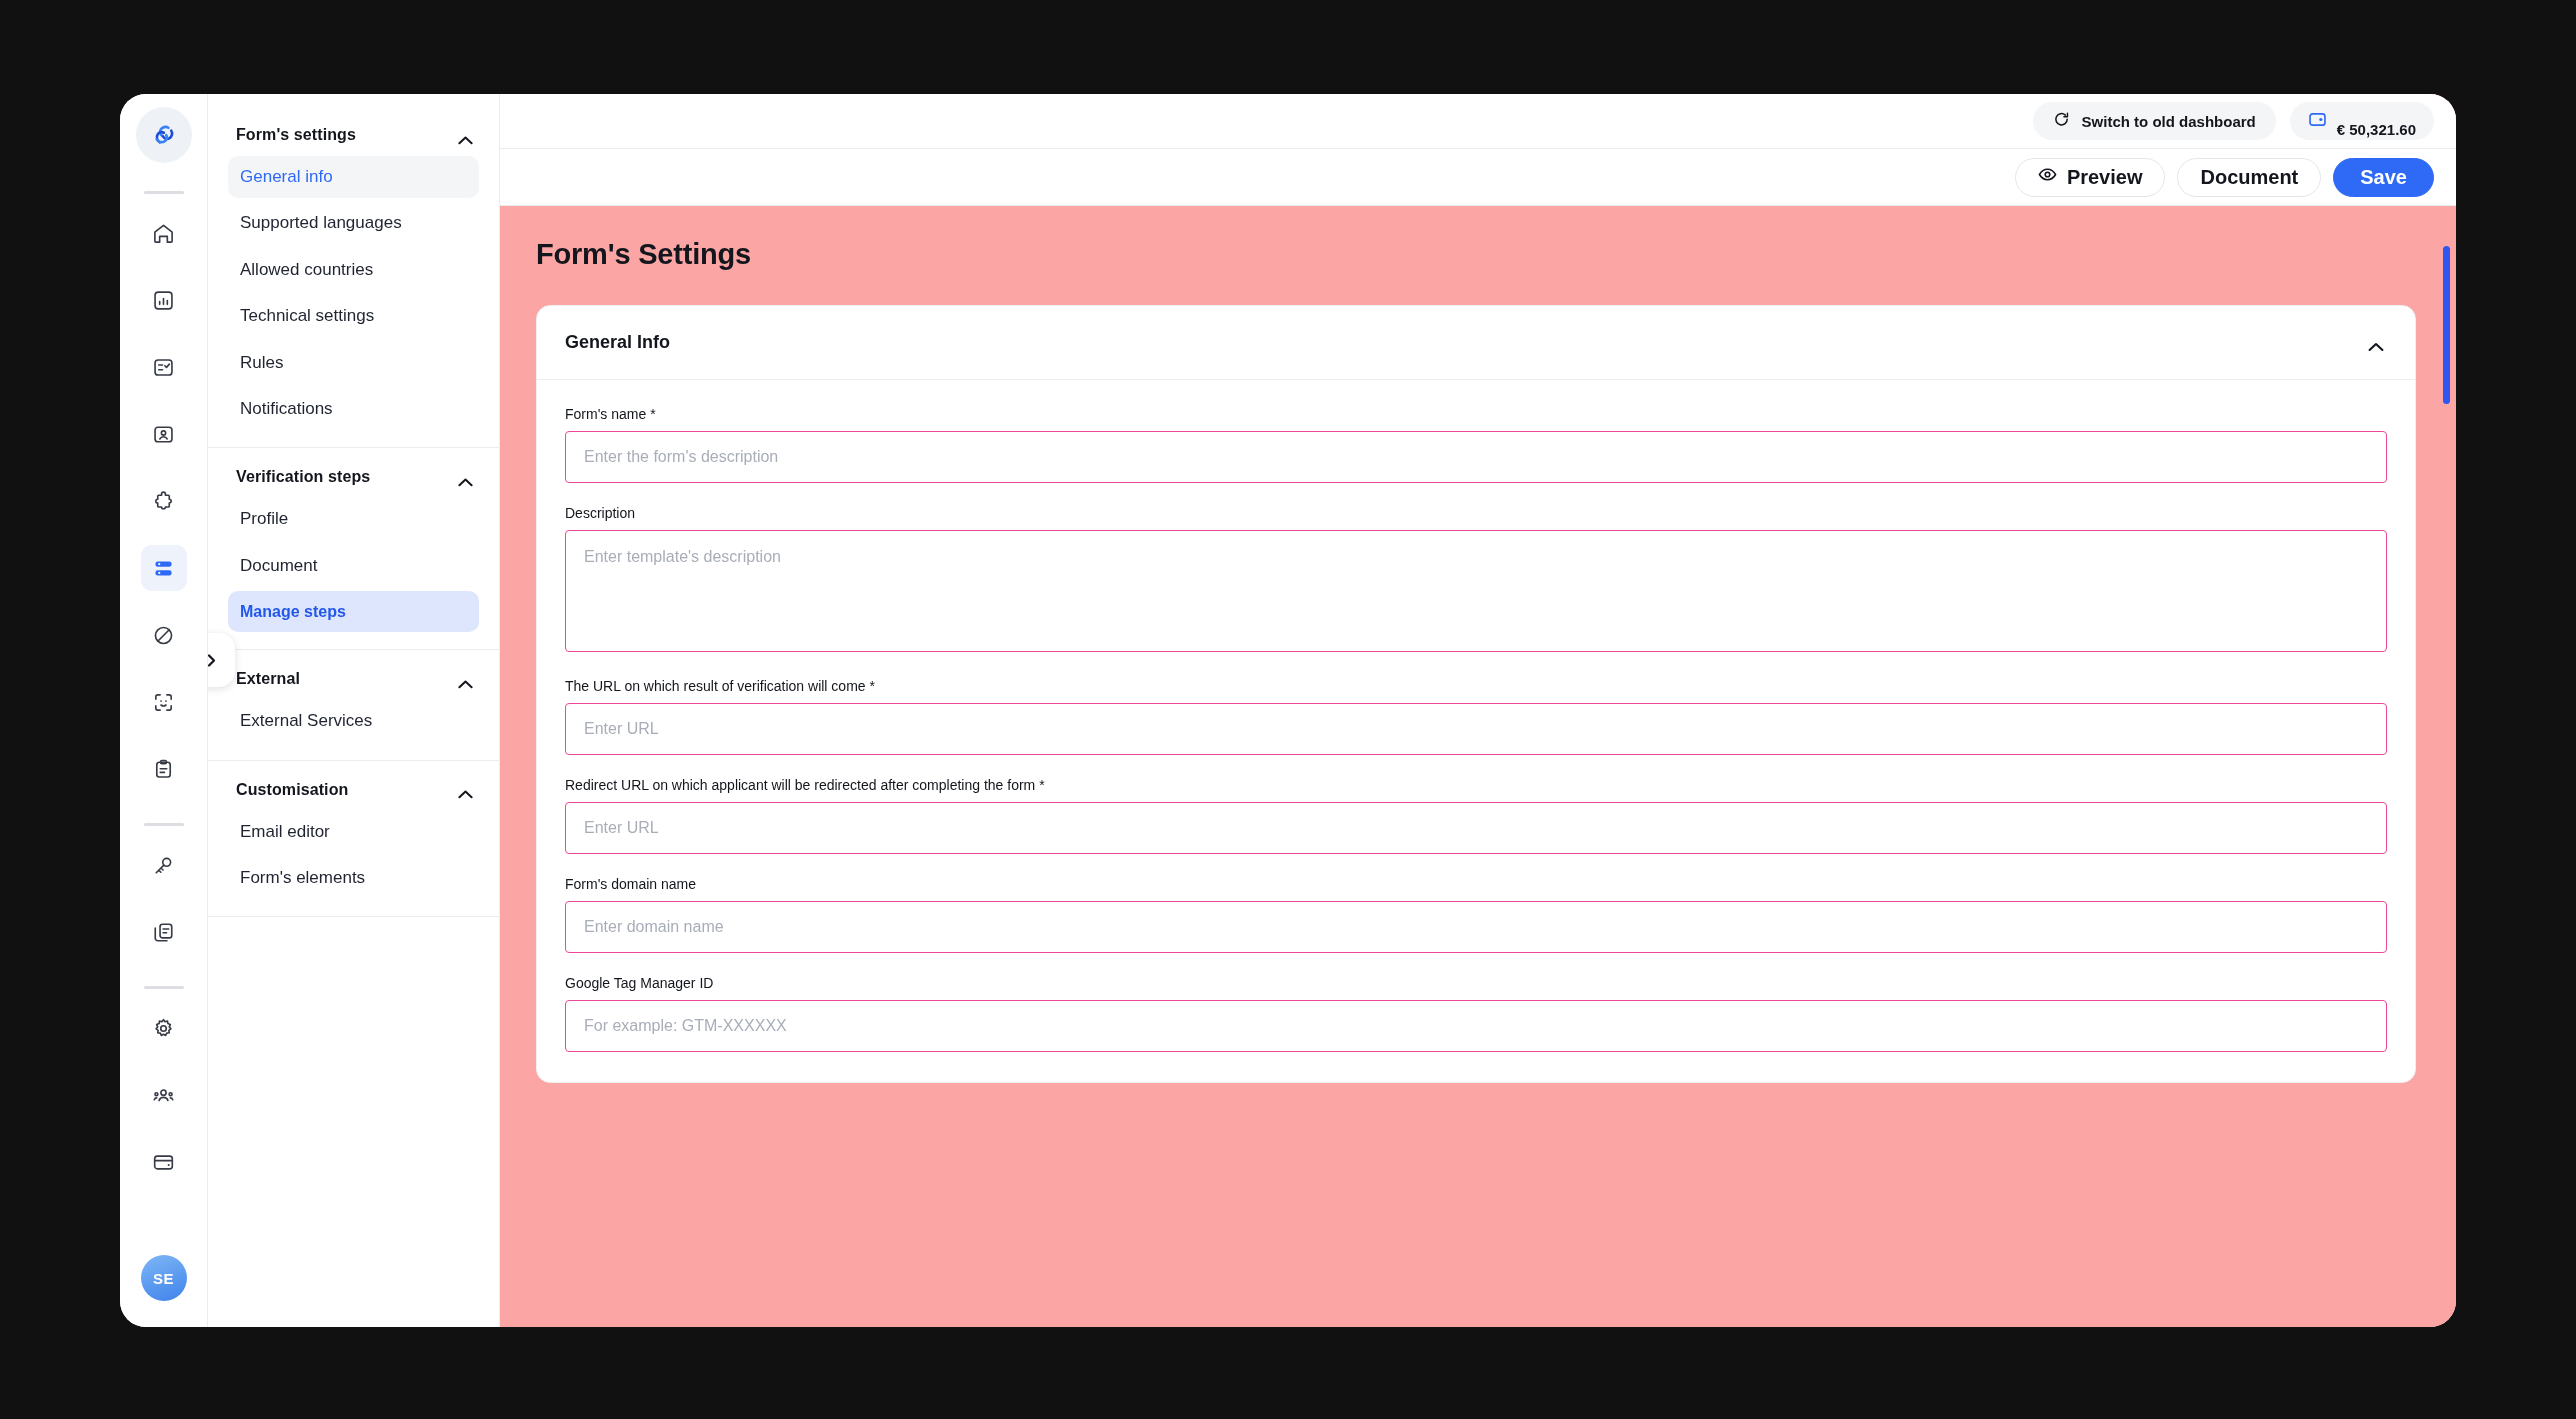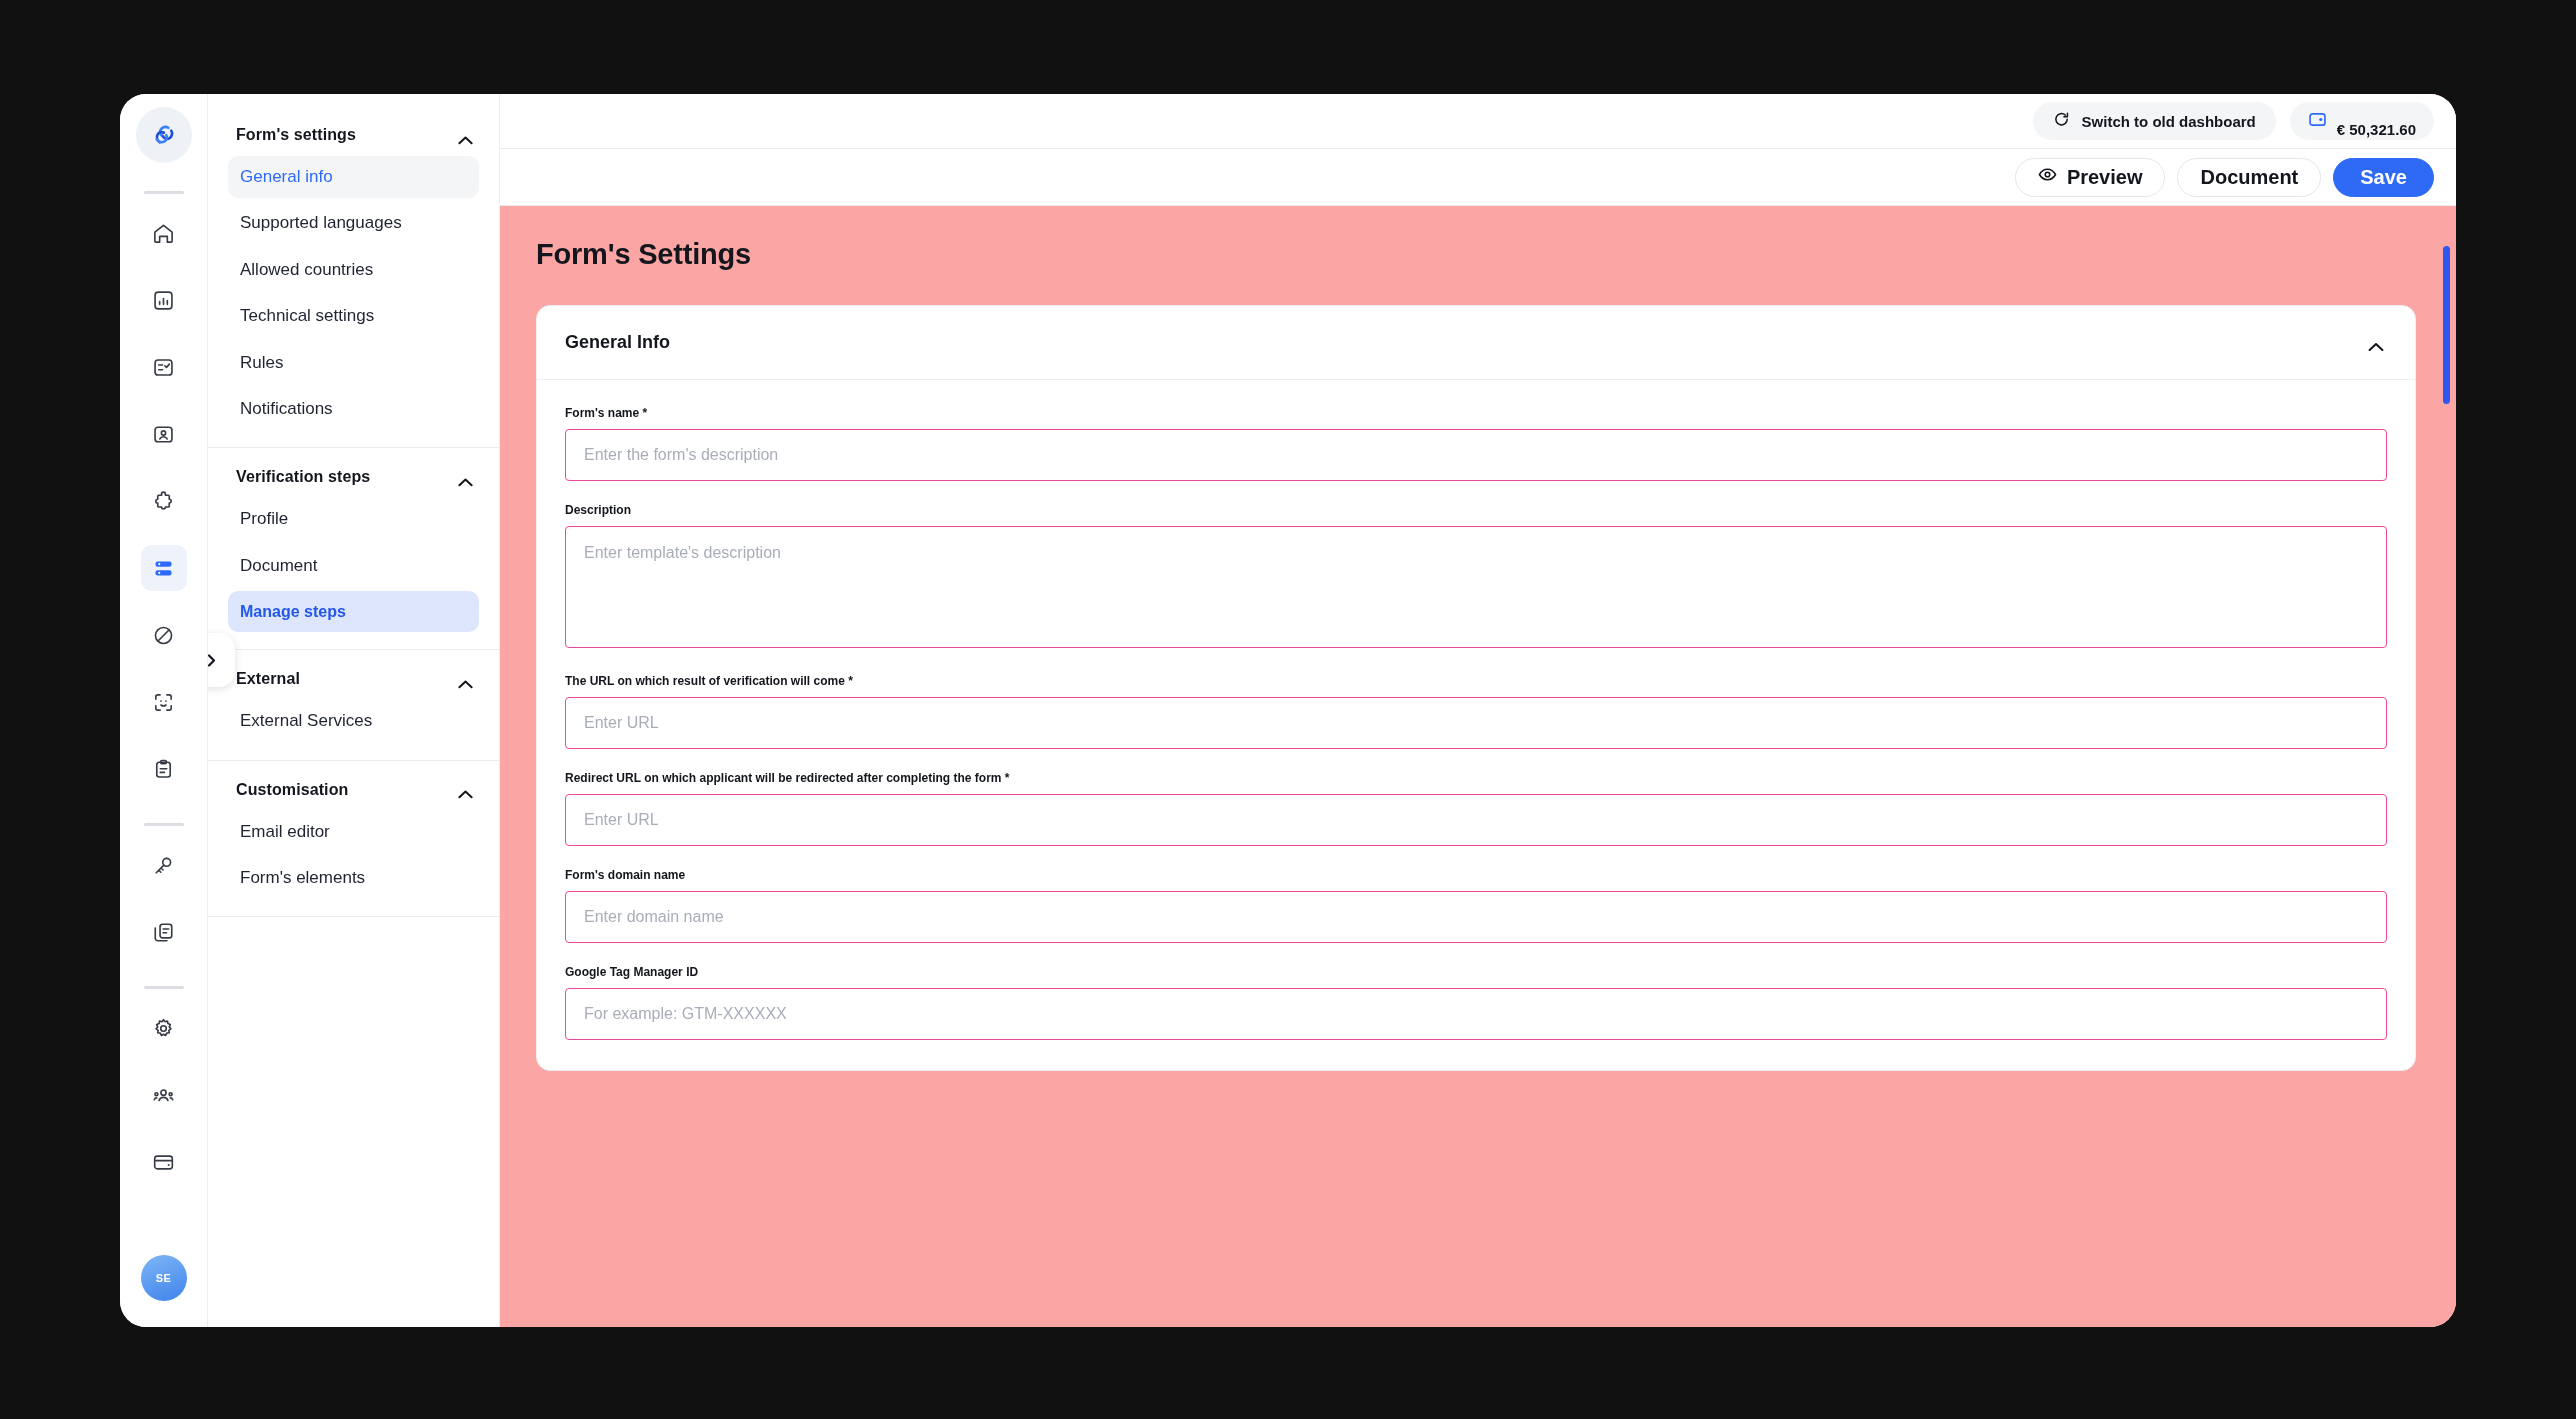--- a/index.html
+++ b/index.html
@@ -60,21 +60,21 @@
     cursor: pointer;
   }
   .rail-btn.active { background: #eef2fb; }
   .rail-btn svg { display:block; }
   .rail-spacer { flex: 1; }
   .rail-avatar {
     width: 46px; height: 46px;
     border-radius: 50%;
     background: linear-gradient(160deg,#7eb6f5 0%,#3f83ec 100%);
     color: #fff;
-    font-size: 11px;
+    font-size: 15px;
     font-weight: bold;
     letter-spacing: 0.5px;
     display: flex; align-items: center; justify-content: center;
     margin-bottom: 26px;
     cursor: pointer;
   }
 
   
   .nav-panel {
     width: 292px;
@@ -210,25 +210,24 @@
     padding: 0 32px 0 28px;
     border-bottom: 1px solid #eceef1;
     cursor: pointer;
   }
   .card-title { font-size: 18px; font-weight: bold; color: #13161c; }
   .card-body { padding: 26px 28px 30px 28px; }
 
   .field { margin-bottom: 22px; }
   .field:last-child { margin-bottom: 0; }
   .field-label {
-    font-size: 12px;
+    font-size: 14px;
     color: #13161c;
     margin-bottom: 9px;
     display: block;
-    font-weight: bold;
   }
   .req { color: #13161c; }
   .inp, .txa {
     width: 100%;
     border: 1px solid #ec4899;
     border-radius: 4px;
     background: #fff;
     font-family: "Liberation Sans", sans-serif;
     font-size: 16px;
     color: #13161c;

